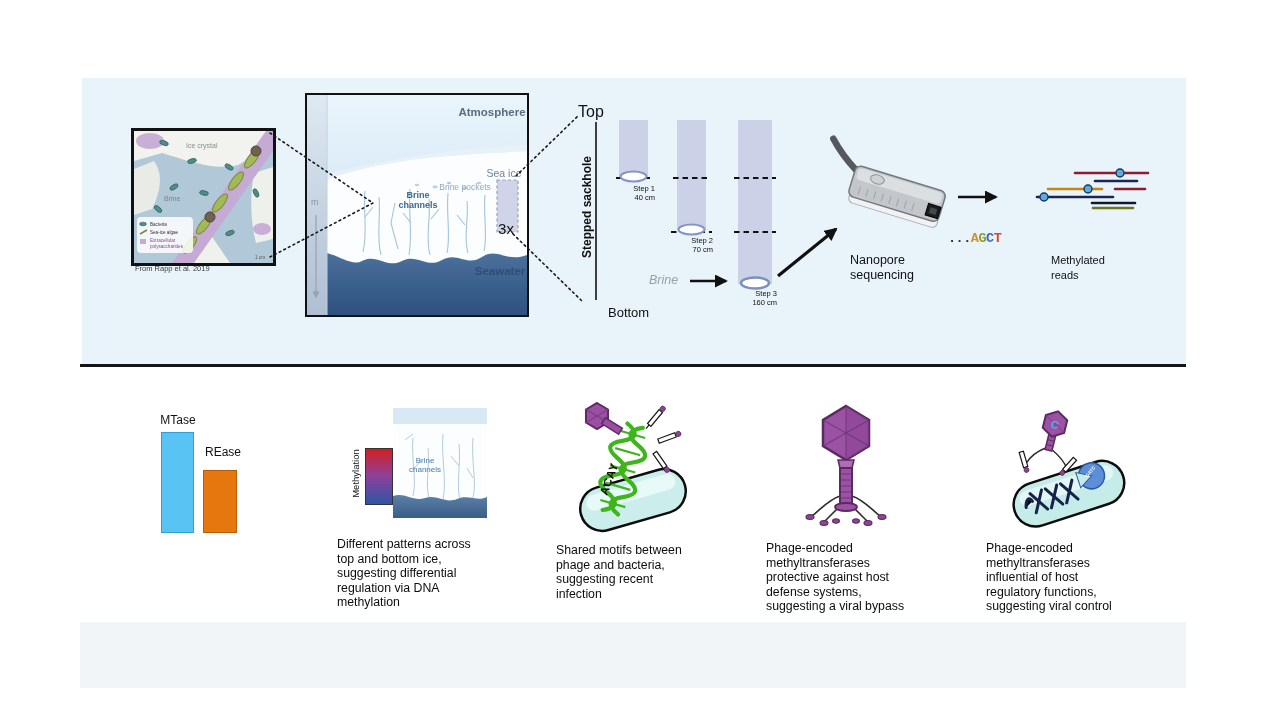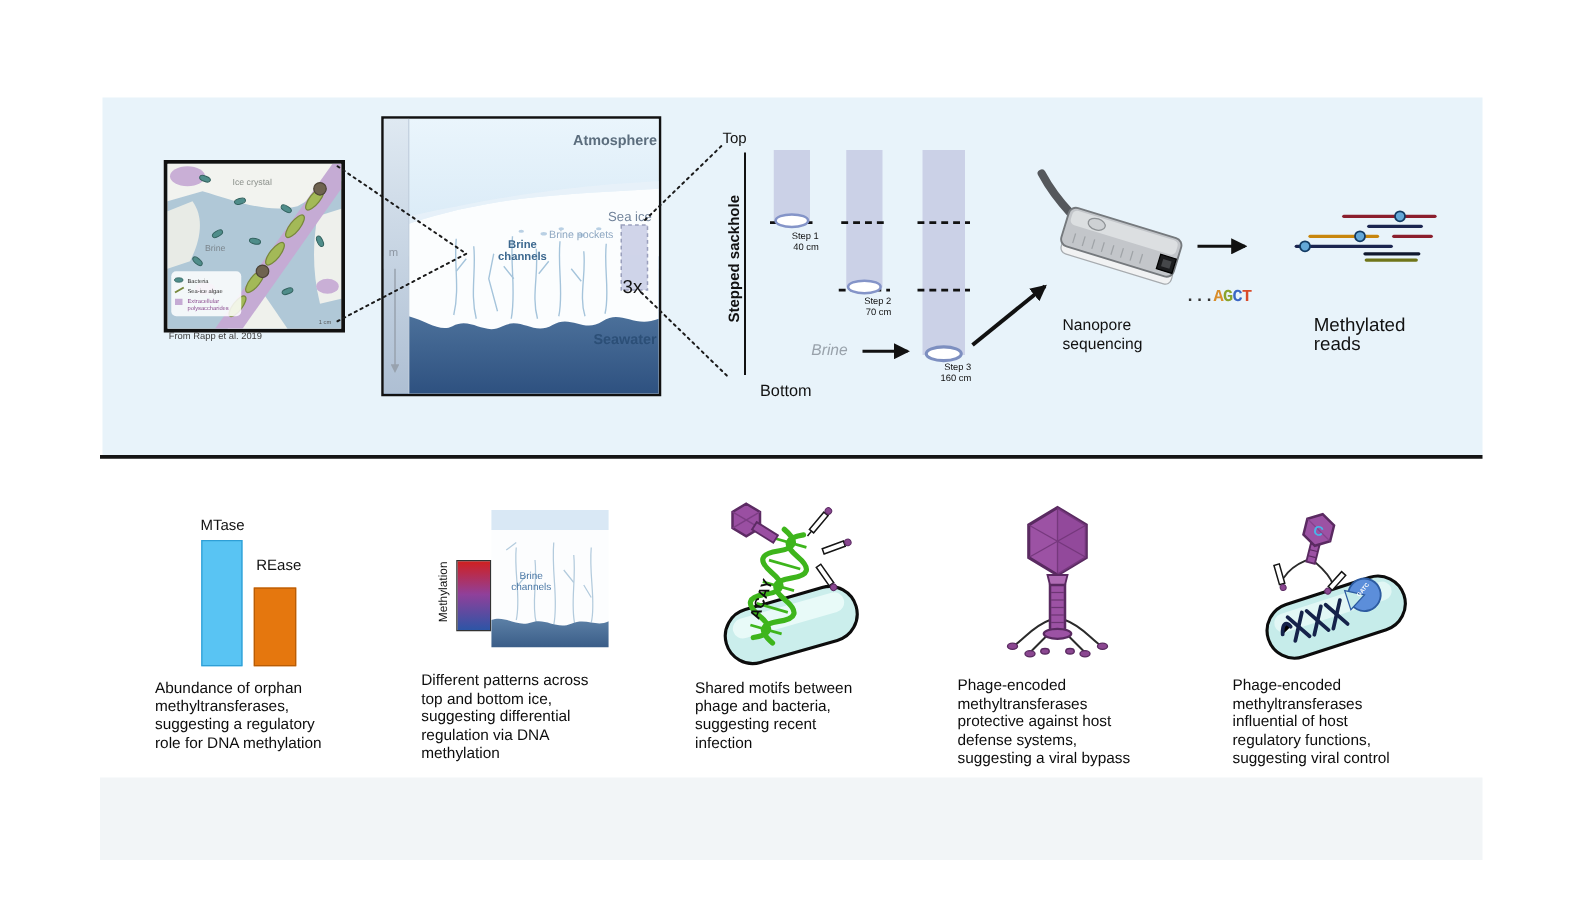--- a/index.html
+++ b/index.html
@@ -8,42 +8,42 @@
   .abs{position:absolute;}
   .ml{white-space:pre-line;}
   .ctr{}
   .top-panel{left:82px;top:78px;width:1104px;height:287px;background:#e8f3fa;}
   .sep{left:80px;top:364px;width:1106px;height:3px;background:#141414;}
   .bottom-band{left:80px;top:622px;width:1106px;height:66px;background:#f2f5f7;}
   .inset-box{left:131px;top:128px;width:139px;height:132px;border:3px solid #111;background:#eef0ee;box-sizing:content-box;}
   .inset-cap{left:135px;top:264px;width:145px;font-size:7.5px;color:#3c3c3c;}
   .bigbox{left:305px;top:93px;width:220px;height:220px;border:2.5px solid #111;box-sizing:content-box;background:#e8f3fa;}
   .lbl{color:#111;}
-  .top-lbl{left:578px;top:103px;width:40px;font-size:12px;font-weight:500;}
+  .top-lbl{left:578px;top:103px;width:40px;font-size:16px;font-weight:500;}
   .bottom-lbl{left:572px;top:305px;width:54px;font-size:13px;font-weight:500;margin-left:36px;}
   .axis-lbl{left:522px;top:200px;width:130px;font-size:12px;font-weight:bold;text-align:center;
             transform:rotate(-90deg);transform-origin:center;}
   .col{background:#cbd1e7;}
   .col1{left:619px;top:120px;width:29px;height:57px;}
   .col2{left:677px;top:120px;width:29px;height:110px;}
   .col3{left:738px;top:120px;width:34px;height:164px;}
   .step-lbl{font-size:7.5px;line-height:9px;text-align:right;font-weight:500;}
   .step1{left:613px;top:184px;width:42px;}
   .step2{left:671px;top:236px;width:42px;}
   .step3{left:733px;top:289px;width:44px;}
   .brine-lbl{left:649px;top:273px;width:42px;font-size:12.5px;font-style:italic;color:#99a2ab;font-weight:500;}
   .nano-lbl{left:850px;top:253px;width:104px;font-size:12.5px;line-height:15px;font-weight:500;}
   .seq-read{left:948px;top:231px;font-family:"Liberation Mono","DejaVu Sans Mono",monospace;
             font-size:13.5px;font-weight:bold;letter-spacing:-0.5px;}
   .b-dots{color:#333;}
   .b-a{color:#d98e2b;}
   .b-g{color:#8aa32a;}
   .b-c{color:#3a66c4;}
   .b-t{color:#d94a2a;}
-  .reads-lbl{left:1051px;top:253px;width:104px;font-size:15px;line-height:15px;font-weight:500;}
+  .reads-lbl{left:1051px;top:253px;width:104px;font-size:11px;line-height:15px;font-weight:500;}
   .caption{font-size:12.3px;line-height:14.6px;font-weight:500;color:#0d0d0d;}
   .cap1{left:124px;top:543px;width:158px;}
   .cap2{left:337px;top:537px;width:160px;}
   .cap3{left:556px;top:543px;width:150px;}
   .cap4{left:766px;top:541px;width:164px;}
   .cap5{left:986px;top:541px;width:166px;}
   .bar-lbl{font-size:12px;font-weight:500;text-align:center;}
   .mtase-lbl{left:151px;top:413px;width:54px;}
   .rease-lbl{left:196px;top:445px;width:54px;}
   .bar{position:absolute;bottom:188px;}
@@ -260,24 +260,20 @@
       <circle cx="12" cy="32" r="4"></circle>
     </g>
   </svg>
   <div class="abs ml ctr reads-lbl">Methylated
 reads</div>
 
   <div class="abs bar-lbl mtase-lbl">MTase</div>
   <div class="abs bar-lbl rease-lbl">REase</div>
   <div class="bar bar-mtase" style="height: 101px; background: rgb(89, 196, 243);"></div>
   <div class="bar bar-rease" style="height: 63px; background: rgb(229, 119, 14);"></div>
-  <div class="abs ml ctr caption cap1">Abundance of orphan
-methyltransferases,
-suggesting a regulatory
-role for DNA methylation</div>
 
   <div class="abs meth-lbl">Methylation</div>
   <div class="abs grad-bar"></div>
   <svg class="abs" style="left:393px;top:408px;" width="94" height="110" viewBox="0 0 94 110">
     <defs>
       <linearGradient id="gSea2" x1="0" y1="0" x2="0" y2="1">
         <stop offset="0" stop-color="#5c80a6"></stop>
           <stop offset="1" stop-color="#3a5d88"></stop>
       </linearGradient>
     </defs>

